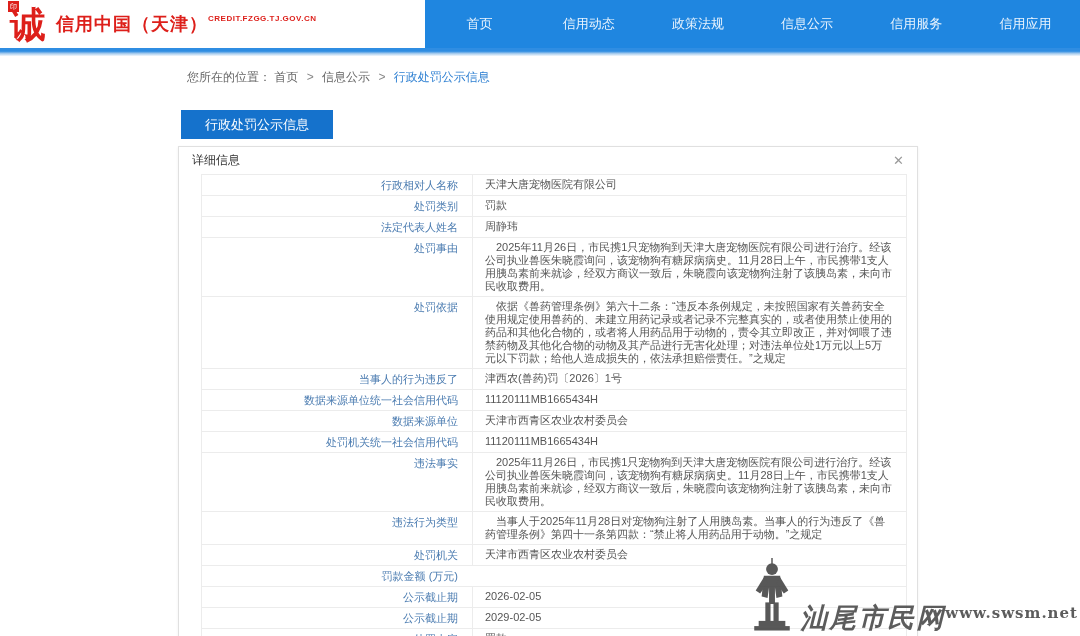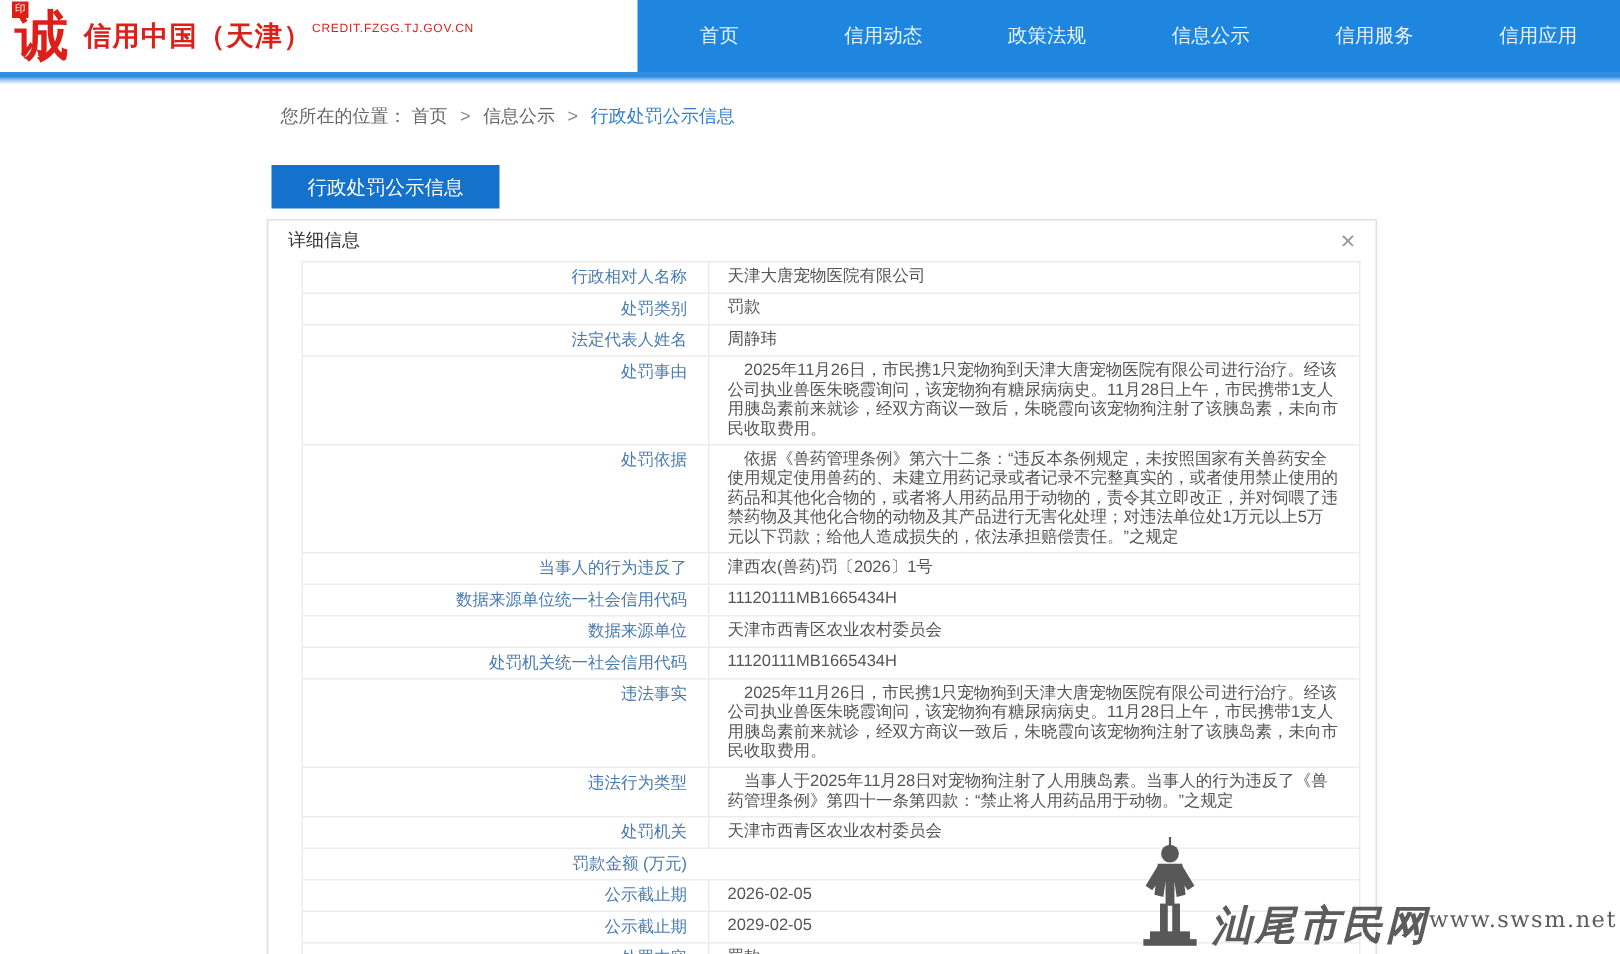--- a/index.html
+++ b/index.html
@@ -16,21 +16,21 @@
   .seal-char {
     font-family:"DejaVu Serif", serif; font-weight:bold;
     font-size:36px; line-height:42px; color:#dd1f1a; display:block; text-align:center;
   }
   .seal-stamp {
     position:absolute; top:-2px; left:0; width:11px; height:11px; background:#dd1f1a;
     color:#fff; font-size:7px; line-height:11px; text-align:center; overflow:hidden;
   }
   .logo-text-block { display:flex; flex-direction:row; }
   .site-name { color:#dd1f1a; font-size:18px; font-weight:bold; letter-spacing:1px; }
-  .site-domain { color:#dd1f1a; font-size:8px; font-weight:normal; letter-spacing:0.5px; margin-top:2px; }
+  .site-domain { color:#dd1f1a; font-size:8px; font-weight:bold; letter-spacing:0.5px; margin-top:2px; }
   .nav { flex:1; background:#1f86e0; display:flex; }
   .nav-item {
     flex:1; display:flex; align-items:center; justify-content:center;
     color:#eaf4fd; font-size:13px; cursor:pointer;
   }
   .blue-strip {
     height:8px; width:100%;
     background:linear-gradient(to bottom, #2f8de2 0%, #2f8de2 40%, #a9cdee 70%, #f2f8fd 100%);
   }
 
@@ -73,21 +73,21 @@
   .watermark {
     position:absolute; right:2px; bottom:4px; display:flex; align-items:flex-end;
     color:#4f4f4f; opacity:0.92; pointer-events:none;
   }
   .wm-text { display:flex; flex-direction:row; align-items:flex-start; margin-left:2px; }
   .wm-site {
     font-family:"DejaVu Serif", serif; font-style:italic; font-weight:bold;
     font-size:27px; line-height:28px; letter-spacing:2px;
   }
   .wm-url {
-    font-family:"DejaVu Serif", serif; font-weight:normal; font-size:15px; letter-spacing:1px;
+    font-family:"DejaVu Serif", serif; font-weight:bold; font-size:15px; letter-spacing:1px;
   }
 </style>
 </head>
 <body>
 
 <div class="page">
 
   <div class="header">
     <div class="logo-area">
       <span class="seal">

